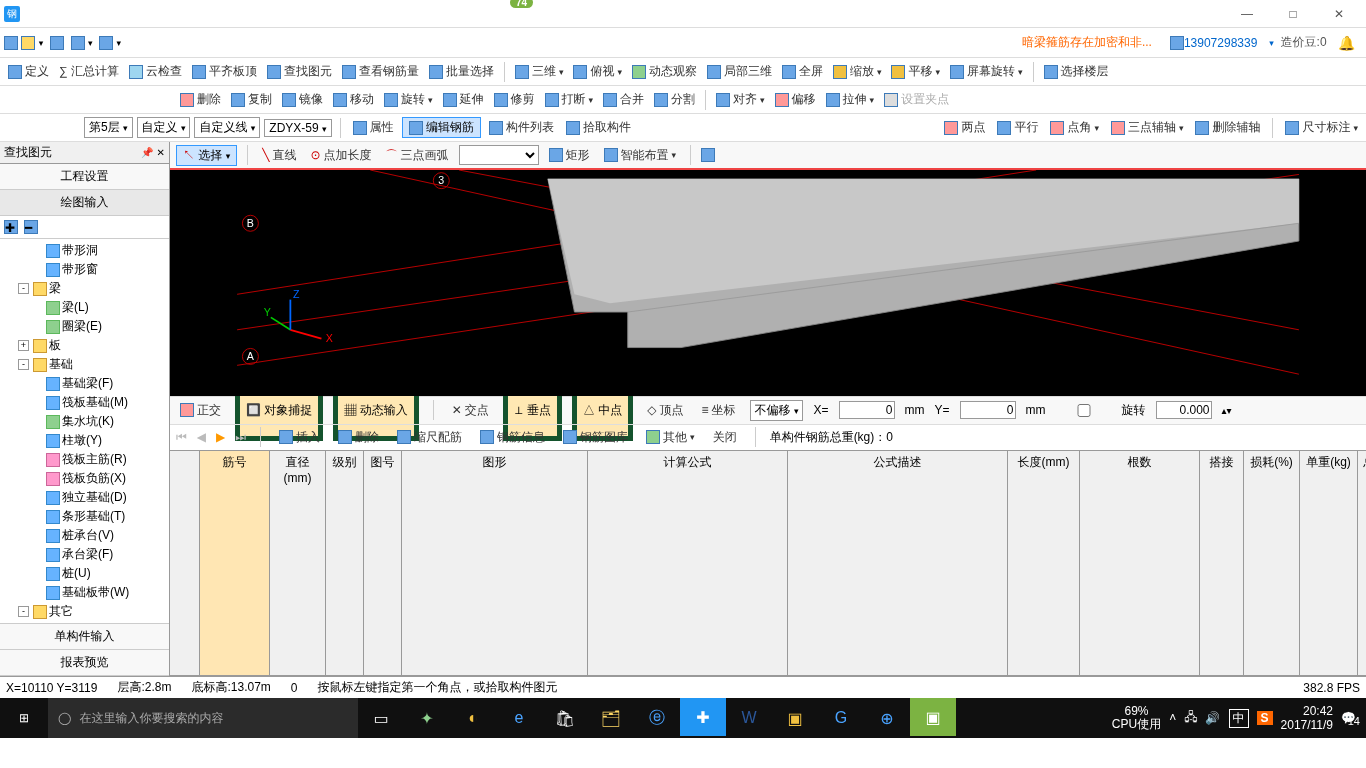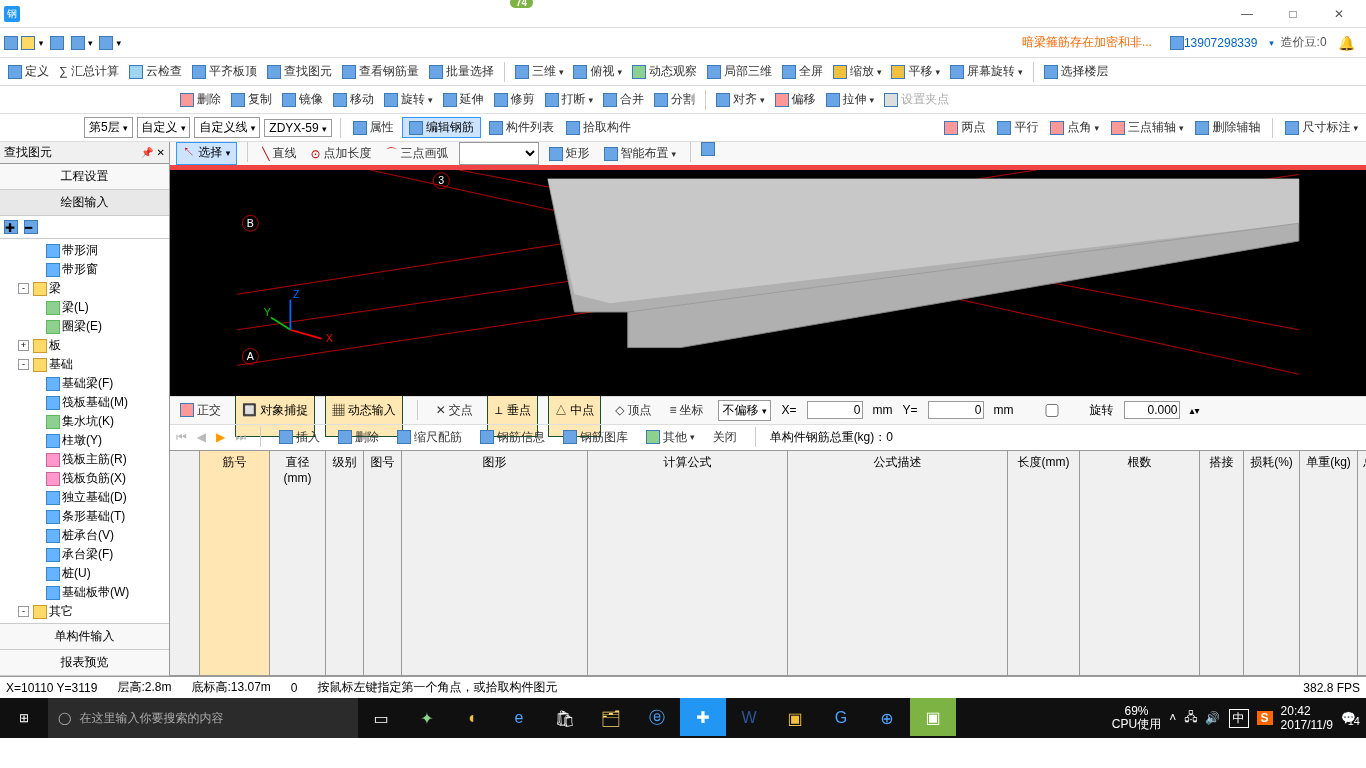--- a/index.html
+++ b/index.html
@@ -37,24 +37,24 @@
 .tree-indent-3{padding-left:44px}
 .tree-exp{width:11px;height:11px;border:1px solid #999;display:inline-flex;align-items:center;justify-content:center;font-size:9px;line-height:1;margin-right:2px}
 .tree-ico{width:14px;height:14px;display:inline-block;background:#ffcc66;border:1px solid #cc9933}
 .tree-ico.folder{background:#ffd966}
 .tree-ico.blue{background:#66b3ff;border-color:#3388cc}
 .tree-ico.grn{background:#8ed08e;border-color:#5cb85c}
 .tree-ico.pnk{background:#ff99cc;border-color:#cc6699}
 .side-bottom{border-top:1px solid #ccc}
 .side-bottom div{padding:4px;text-align:center;border-bottom:1px solid #ccc;background:#f8f8f8;cursor:pointer}
 .canvas-area{flex:1;display:flex;flex-direction:column;min-width:0}
-.sub-tool{height:28px;border-bottom:5px solid #ef4444;display:flex;padding:0 6px;gap:6px;background:#f8f8f8}
+.sub-tool{height:28px;border-bottom:2px solid #ef4444;display:flex;align-items:center;padding:0 6px;gap:6px;background:#f8f8f8}
 .viewport{flex:1;background:#000;position:relative;overflow:hidden}
 .status-bar{height:28px;border-top:1px solid #ddd;display:flex;align-items:center;padding:0 6px;gap:10px;background:#f8f8f8}
-.status-bar .toggled{background:#ffe8b3;border:1px solid #14532d;padding:17px 6px}
+.status-bar .toggled{background:#ffe8b3;border:5px solid #14532d;padding:17px 6px}
 .status-bar input{width:56px;border:1px solid #999;padding:1px;text-align:right}
 .rebar-bar{height:26px;border-top:1px solid #ddd;display:flex;align-items:center;padding:0 6px;gap:10px}
 .grid-wrap{flex:1;min-height:0;border-top:1px solid #999;display:flex;flex-direction:row}
 .grid-hdr{display:flex;background:#f0f0f0;border-bottom:1px solid #999}
 .grid-hdr div{border-right:1px solid #999;padding:3px 2px;text-align:center;font-size:12px}
 .grid-row{display:flex;border-bottom:1px solid #ccc}
 .grid-row div{border-right:1px solid #ccc;padding:3px 2px;height:20px}
 .grid-body{flex:1;background:#fff;overflow:auto}
 .col-num{width:30px;background:#f0f0f0;text-align:center}
 .col-1{width:70px}
@@ -72,21 +72,21 @@
 .col-13{width:56px}
 .col-14{flex:1}
 .bottombar{height:22px;border-top:1px solid #999;display:flex;align-items:center;padding:0 6px;gap:20px;font-size:12px;background:#fff}
 .bottombar .right{margin-left:auto}
 .taskbar{height:40px;background:#101010;display:flex;align-items:center;color:#fff;padding:0}
 .tb-start{width:48px;height:40px;display:flex;align-items:center;justify-content:center}
 .tb-search{display:flex;align-items:center;background:#2b2b2b;height:40px;padding:0 10px;width:310px;color:#aaa;gap:8px}
 .tb-icons{display:flex;height:40px}
 .tb-icons span{width:46px;display:flex;align-items:center;justify-content:center;font-size:16px}
 .tb-tray{margin-left:auto;display:flex;align-items:center;gap:8px;padding:0 10px;font-size:11px;color:#fff}
-.tb-clock{text-align:left;line-height:1.2}
+.tb-clock{text-align:right;line-height:1.2}
 .arrow-dn{font-size:9px}
 .mini-ico{display:inline-block;width:14px;height:14px;background:#6aa6e6;border:1px solid #3d7ab8;vertical-align:middle}
 .viewport svg{width:100%;height:100%}
 </style>
 </head>
 <body>
 
 <div class="titlebar">
   <span class="app-icon">钢</span>
   <span class="badge">74</span>

